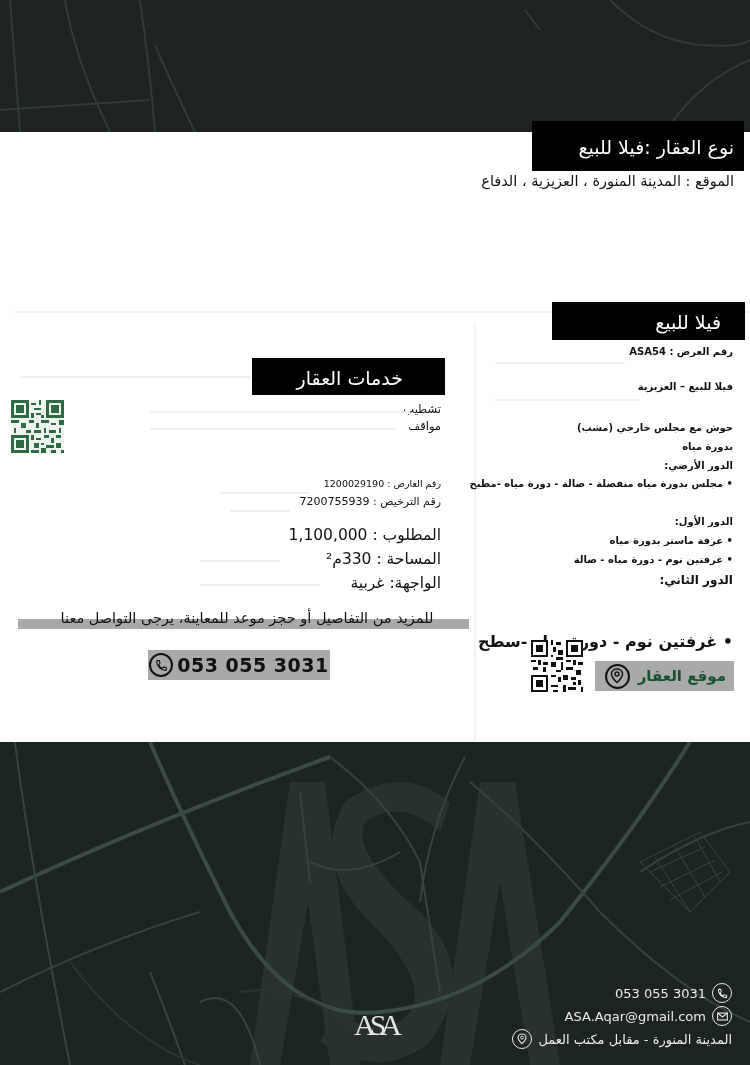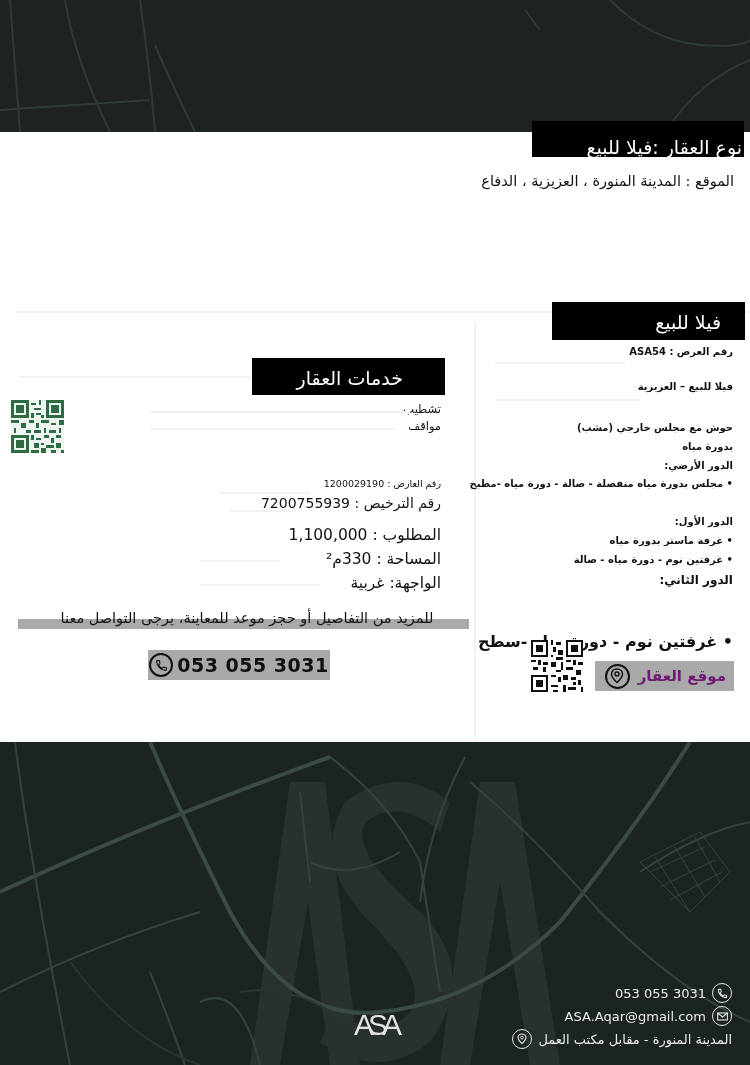--- a/index.html
+++ b/index.html
@@ -63,21 +63,21 @@
       direction: rtl; color: #ececec; white-space: nowrap;
       font-family: "DejaVu Sans", sans-serif; font-size: 13px;
     }
     .footer-icon {
       width: 20px; height: 20px; border: 1.5px solid #e8e8e8; border-radius: 50%;
       display: inline-flex; align-items: center; justify-content: center;
       margin-left: 6px;
     }
     .logo {
       position: absolute; left: 345px; top: 1008px; width: 60px; height: 40px;
-      color: #e4e4e4; font-family: Liberation Sans, sans-serif; font-size: 30px;
+      color: #e4e4e4; font-family: Liberation Serif, serif; font-size: 30px;
       letter-spacing: -6px; text-align: center;
     }
   </style>
 </head>
 <body>
 
 <div class="page">
 
   <div class="top-band">
     <svg class="map-svg" width="750" height="132">
@@ -89,21 +89,21 @@
         <path d="M0 110 Q80 105 150 100"></path>
         <path d="M610 0 Q650 40 700 45 Q740 48 750 40"></path>
         <path d="M750 60 Q700 80 665 132"></path>
         <path d="M525 10 L540 30"></path>
       </g>
     </svg>
   </div>
 
   <div class="white-area"></div>
 
-  <div class="black-label" style="left:532px; top:121px; width:212px; height:36px; font-size:19px; line-height:52px; padding-right:2px;">نوع العقار :فيلا للبيع</div>
+  <div class="black-label" style="left:532px; top:121px; width:212px; height:50px; font-size:19px; line-height:52px; padding-right:10px;">نوع العقار :فيلا للبيع</div>
   <div class="txt" style="right:16px; top:173px; font-size:14.5px;">الموقع : المدينة المنورة ، العزيزية ، الدفاع</div>
 
   <div class="divider" style="left:15px; top:311px; width:735px;"></div>
   <div class="vdivider" style="left:474px; top:322px; height:418px;"></div>
 
   <div class="black-label" style="left:552px; top:302px; width:193px; height:38px; font-size:19px; line-height:40px; padding-right:24px;">فيلا للبيع</div>
 
   <div class="txt bold" style="right:17px; top:346px; font-size:10px;">رقم العرض : ASA54</div>
   <div class="divider" style="left:495px; top:362px; width:130px;"></div>
 
@@ -164,21 +164,21 @@
           <rect x="13" y="18" width="1" height="3"></rect>
           <rect x="15" y="19" width="3" height="1"></rect>
         <rect x="9" y="20" width="2" height="1"></rect>
           <rect x="17" y="17" width="1" height="1"></rect>
           <rect x="20" y="19" width="1" height="2"></rect>
       </g>
     </svg>
   </div>
 
   <div class="gray-btn" style="left:595px; top:661px; width:139px; height:30px; padding-right:8px;">
-    <span style="font-size:15px; font-weight:bold; color:#701a75; margin-left:8px;">موقع العقار</span>
+    <span style="font-size:15px; font-weight:bold; color:#14532d; margin-left:8px;">موقع العقار</span>
     <span class="circle-icon" style="width:25px; height:25px;">
       <svg width="14" height="16" viewBox="0 0 14 16">
         <path d="M7 1 C3.5 1 1.5 3.5 1.5 6 C1.5 9.5 7 14.5 7 14.5 C7 14.5 12.5 9.5 12.5 6 C12.5 3.5 10.5 1 7 1 Z" fill="none" stroke="#111" stroke-width="1.5"></path>
         <circle cx="7" cy="6" r="2" fill="none" stroke="#111" stroke-width="1.4"></circle>
       </svg>
     </span>
   </div>
 
   <div class="black-label" style="left:252px; top:358px; width:193px; height:37px; font-size:19px; line-height:40px; padding-right:42px;">خدمات العقار</div>
   <div class="divider" style="left:20px; top:376px; width:230px;"></div>
@@ -232,21 +232,21 @@
           <rect x="8" y="20" width="3" height="1"></rect>
           <rect x="12" y="19" width="2" height="2"></rect>
         <rect x="16" y="20" width="2" height="1"></rect>
           <rect x="20" y="20" width="1" height="1"></rect>
       </g>
     </svg>
   </div>
 
   <div class="txt" style="right:309px; top:478px; font-size:9.5px;">رقم العارض : 1200029190</div>
   <div class="divider" style="left:220px; top:492px; width:90px;"></div>
-  <div class="txt" style="right:309px; top:495px; font-size:14px;text-align:center;">رقم الترخيص : 7200755939</div>
+  <div class="txt" style="right:309px; top:495px; font-size:11px;text-align:center;">رقم الترخيص : 7200755939</div>
   <div class="divider" style="left:230px; top:510px; width:60px;"></div>
 
   <div class="txt" style="right:309px; top:526px; font-size:15.5px;">المطلوب : 1,100,000</div>
   <div class="txt" style="right:309px; top:550px; font-size:15.5px;">المساحة : 330م²</div>
   <div class="divider" style="left:200px; top:560px; width:80px;"></div>
   <div class="txt" style="right:309px; top:574px; font-size:15.5px;">الواجهة: غربية</div>
   <div class="divider" style="left:200px; top:584px; width:120px;"></div>
 
   <div style="position:absolute; left:18px; top:619px; width:451px; height:10px; background:#a9a9a9;"></div>
   <div class="txt" style="right:290px; top:610px; font-size:14.5px; width:430px; text-align:center; right:auto; left:32px;">للمزيد من التفاصيل أو حجز موعد للمعاينة، يرجى التواصل معنا</div>

